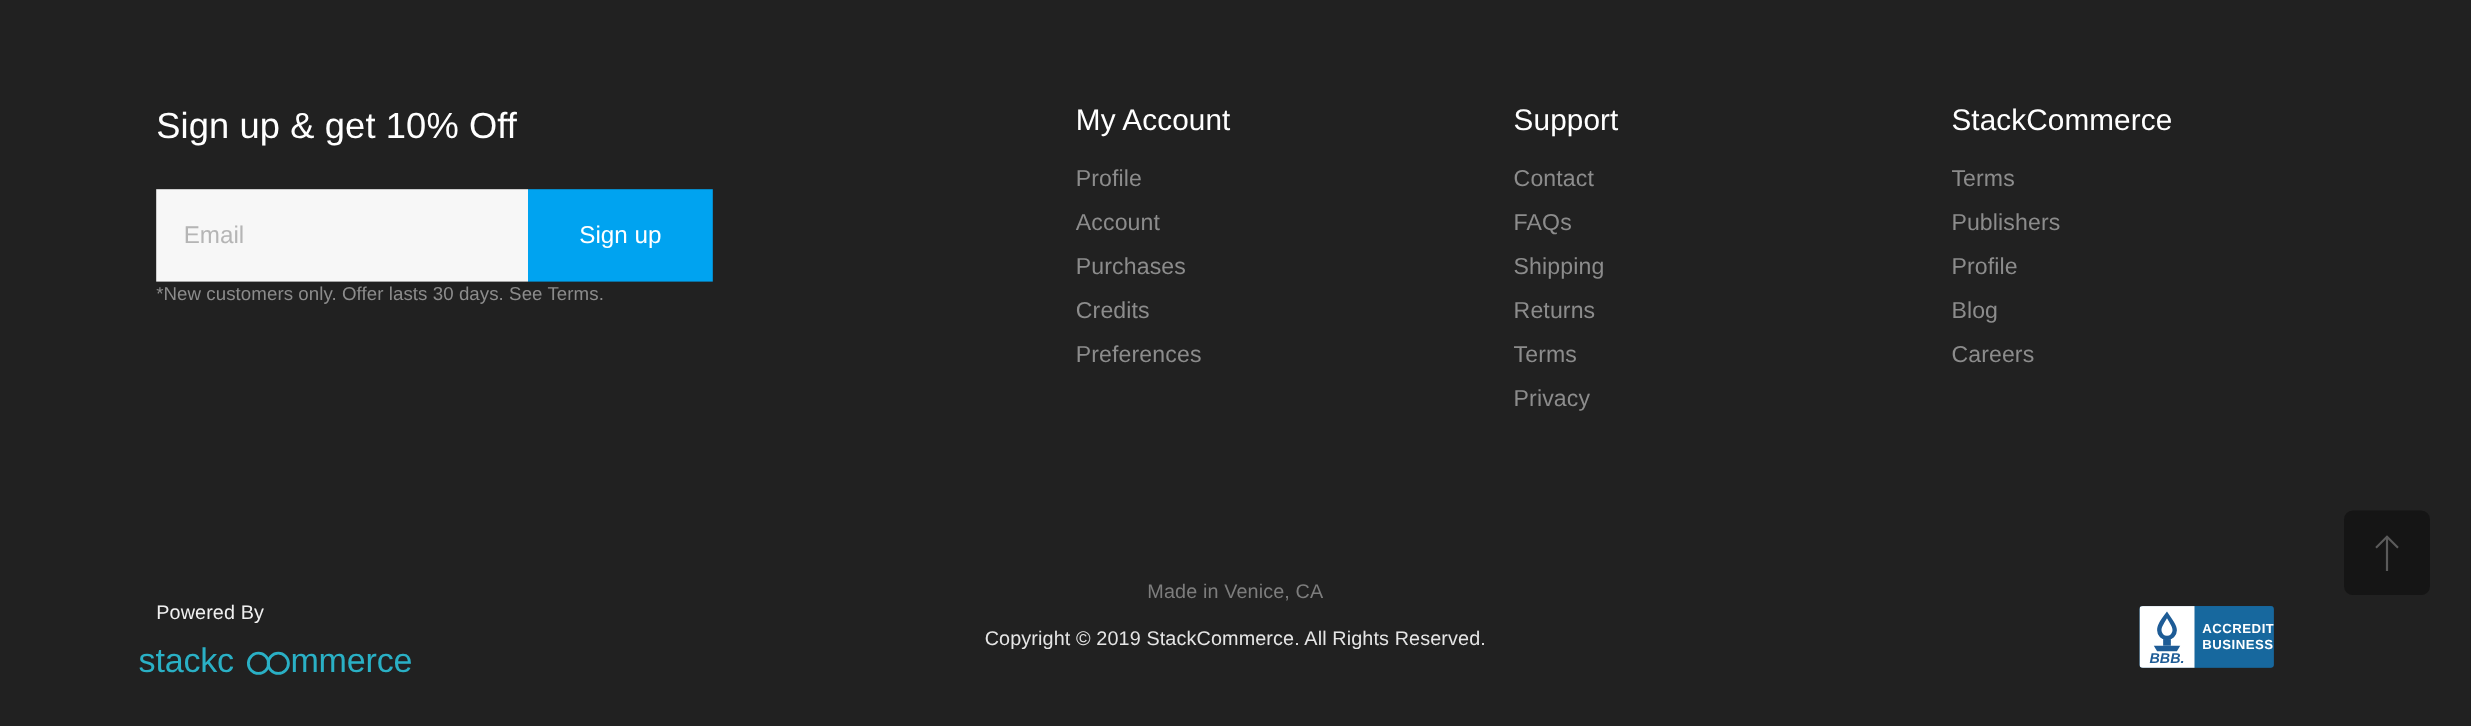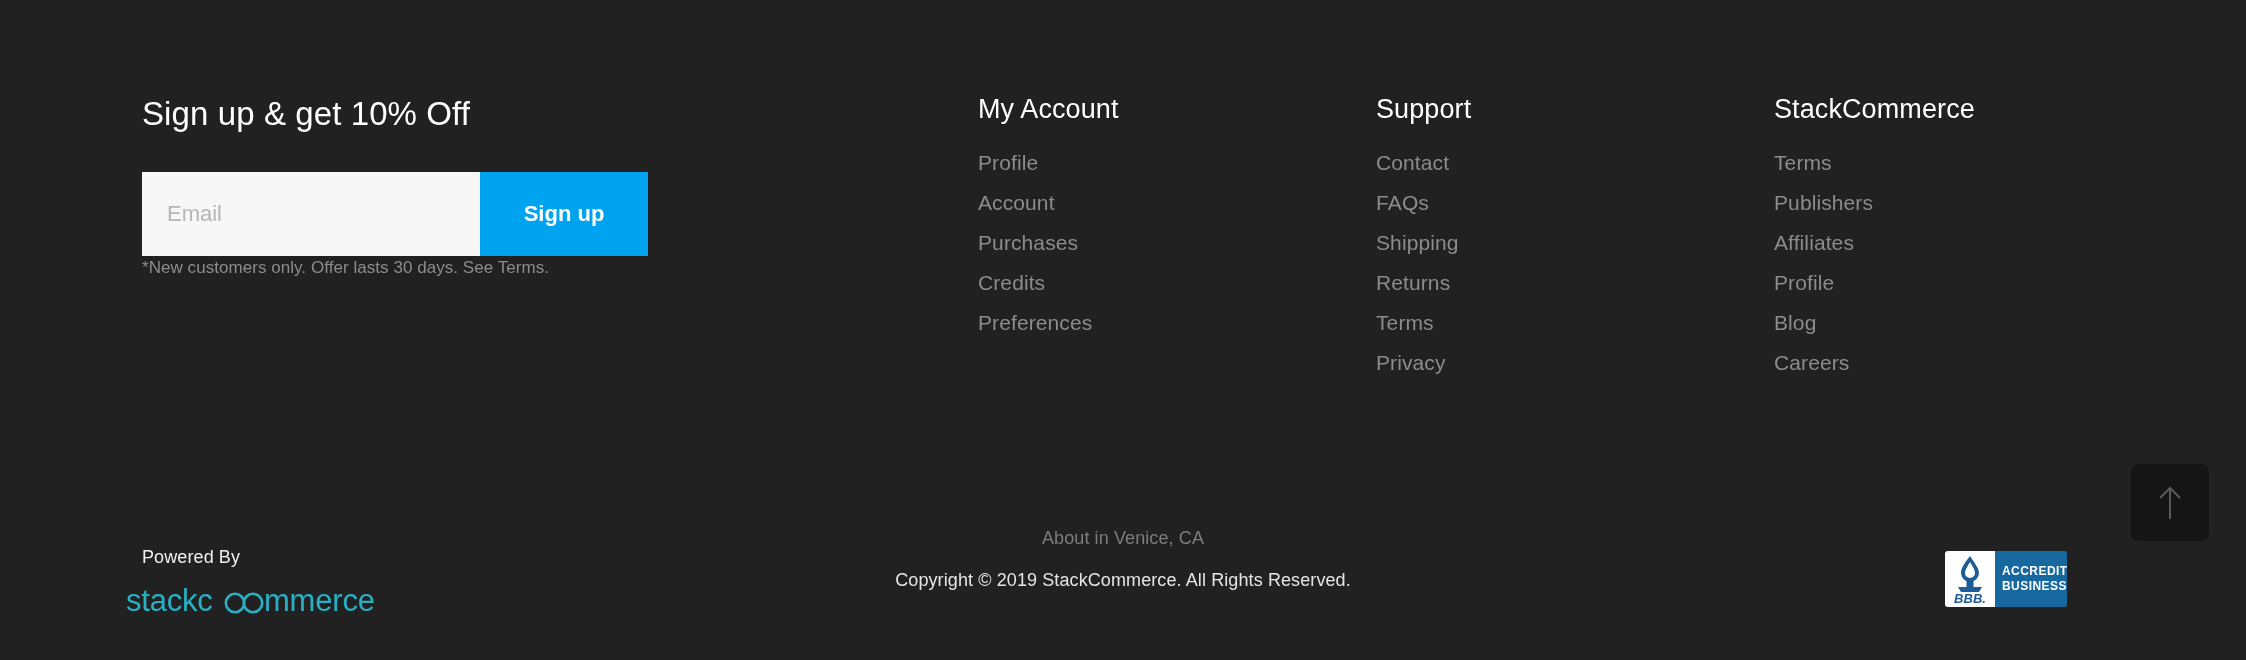--- a/index.html
+++ b/index.html
@@ -76,21 +76,21 @@
     flex: 0 0 auto;
     width: 168px;
     height: 84px;
     border: 0;
     margin: 0;
     padding: 0;
     background: #00a3f0;
     color: #ffffff;
     font-family: "Liberation Sans", sans-serif;
     font-size: 22px;
-    font-weight: 700;
+    font-weight: 400;
     line-height: 84px;
     text-align: center;
     cursor: pointer;
     border-radius: 0;
   }
   .signup-note {
     margin: 0;
     font-size: 17px;
     line-height: 24px;
     color: #8c8c8c;
@@ -312,23 +312,20 @@
       </div>
 
       <div class="link-column">
         <h3 class="link-column-title">StackCommerce</h3>
         <ul class="link-list">
           <li>
               <a class="footer-link">Terms</a>
             </li>
           <li>
               <a class="footer-link">Publishers</a>
-            </li>
-          <li>
-              <a class="footer-link">Affiliates</a>
             </li>
           <li>
               <a class="footer-link">Profile</a>
             </li>
           <li>
               <a class="footer-link">Blog</a>
             </li>
           <li>
               <a class="footer-link">Careers</a>
             </li>
@@ -344,21 +341,21 @@
       <p class="powered-label">Powered By</p>
       <svg class="stackcommerce-logo" viewBox="0 0 280 34" aria-label="stackcommerce">
         <text x="0" y="27" font-family="Liberation Sans, sans-serif" font-size="31" fill="#2ab0c5" letter-spacing="-0.2">stackc</text>
         <circle cx="109" cy="19" r="9.2" fill="none" stroke="#2ab0c5" stroke-width="2.6"></circle>
         <circle cx="127" cy="19" r="9.2" fill="none" stroke="#2ab0c5" stroke-width="2.6"></circle>
         <text x="138" y="27" font-family="Liberation Sans, sans-serif" font-size="31" fill="#2ab0c5" letter-spacing="-0.2">mmerce</text>
       </svg>
     </div>
 
     <div class="legal-block">
-      <p class="legal-line">About in Venice, CA</p>
+      <p class="legal-line">Made in Venice, CA</p>
       <p class="legal-line copyright">Copyright © 2019 StackCommerce. All Rights Reserved.</p>
     </div>
   </div>
 
   <div class="bbb-badge">
     <div class="bbb-mark">
       <svg width="38" height="50" viewBox="0 0 38 50">
         <path d="M19 2 C13 10 10 14 10 19 a9 9 0 0 0 18 0 c0-5-4-9-9-17 z" fill="#1e5c96"></path>
         <path d="M19 8 C16 13 14 16 14 19 a5 5 0 0 0 10 0 c0-3-2-6-5-11 z" fill="#ffffff"></path>
         <rect x="15.5" y="27" width="7" height="6" fill="#1e5c96"></rect>

